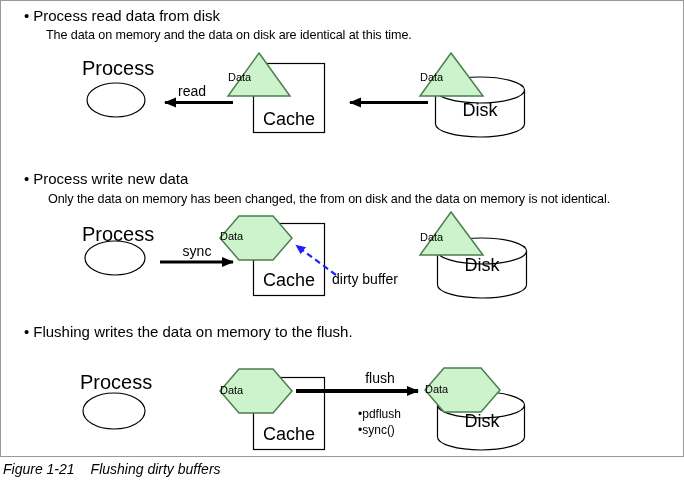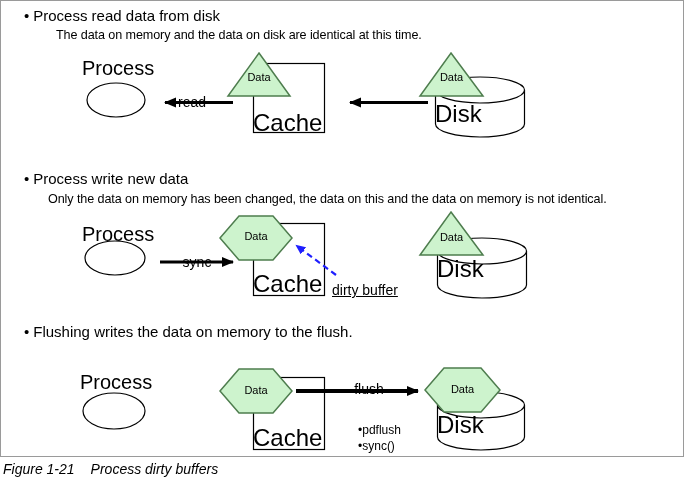--- a/index.html
+++ b/index.html
@@ -6,24 +6,24 @@
   #stage{
     position:relative;width:684px;height:487px;background:#fff;overflow:hidden;
     font-family:"Liberation Sans","DejaVu Sans",sans-serif;color:#000;
   }
   #frame{position:absolute;left:0;top:0;width:682px;height:455px;border:1px solid #9a9a9a;background:#fff;}
   svg.layer{position:absolute;left:0;top:0;}
   .abs{position:absolute;white-space:nowrap;}
   .heading{font-size:15px;display:flex;gap:4px;}
   .sub{font-size:12.6px;letter-spacing:-0.1px;}
   .process{font-size:20px;}
-  .biglabel{font-size:24px;}
-  .datalabel{font-size:11px;text-align:center;}
-  .arrowlabel{font-size:14px;text-align:center;margin-top:11px;}
-  .underl{text-decoration:underline;text-align:center;}
+  .biglabel{font-size:18px;text-align:center;}
+  .datalabel{font-size:11px;}
+  .arrowlabel{font-size:14px;text-align:center;}
+  .underl{text-align:center;}
   .mech{font-size:12px;line-height:16px;}
   #caption{position:absolute;left:3px;top:461px;font-size:14px;font-style:italic;}
   #caption .gap{display:inline-block;width:16px;}
 </style>
 </head>
 <body>
 
 <div id="stage">
   <div id="frame"></div>
 
@@ -61,52 +61,52 @@
     <line x1="296" y1="391" x2="418" y2="391" stroke="#000" stroke-width="4" marker-end="url(#ah)"></line>
     <path d="M437.5,405 L437.5,437 A43.5,13 0 0 0 524.5,437 L524.5,405" fill="#fff" stroke="#000" stroke-width="1.2"></path>
     <ellipse cx="481" cy="405" rx="43.5" ry="13" fill="#fff" stroke="#000" stroke-width="1.2"></ellipse>
     <polygon points="425,390 444,368 481,368 500,390 481,412 444,412" fill="#cdf3cd" stroke="#4e7d4e" stroke-width="1.5"></polygon>
   </svg>
 
   <div class="abs heading" style="left:24px;top:7px;">
     <span>•</span>
     <span>Process read data from disk</span>
   </div>
-  <div class="abs sub" style="left:56px;top:28px;">The data on memory and the data on disk are identical at this time.</div>
+  <div class="abs sub" style="left:46px;top:28px;">The data on memory and the data on disk are identical at this time.</div>
   <div class="abs process" style="left:82px;top:57px;">Process</div>
   <div class="abs arrowlabel" style="left:160px;top:83px;width:64px;">read</div>
   <div class="abs datalabel" style="left:228px;top:71px;width:62px;">Data</div>
   <div class="abs biglabel" style="left:253px;top:109px;width:72px;">Cache</div>
   <div class="abs datalabel" style="left:420px;top:71px;width:63px;">Data</div>
   <div class="abs biglabel" style="left:435px;top:100px;width:90px;">Disk</div>
 
   <div class="abs heading" style="left:24px;top:170px;">
     <span>•</span>
     <span>Process write new data</span>
   </div>
-  <div class="abs sub" style="left:48px;top:192px;">Only the data on memory has been changed, the data on this and the data on memory is not identical.</div>
+  <div class="abs sub" style="left:48px;top:192px;">Only the data on memory has been changed, the from on disk and the data on memory is not identical.</div>
   <div class="abs process" style="left:82px;top:223px;">Process</div>
   <div class="abs arrowlabel" style="left:158px;top:243px;width:78px;">sync</div>
   <div class="abs datalabel" style="left:220px;top:230px;width:72px;">Data</div>
   <div class="abs biglabel" style="left:253px;top:270px;width:72px;">Cache</div>
   <div class="abs arrowlabel underl" style="left:332px;top:271px;">dirty buffer</div>
   <div class="abs datalabel" style="left:420px;top:231px;width:63px;">Data</div>
   <div class="abs biglabel" style="left:437px;top:255px;width:90px;">Disk</div>
 
   <div class="abs heading" style="left:24px;top:323px;">
     <span>•</span>
     <span>Flushing writes the data on memory to the flush.</span>
   </div>
   <div class="abs process" style="left:80px;top:371px;">Process</div>
   <div class="abs datalabel" style="left:220px;top:384px;width:72px;">Data</div>
-  <div class="abs arrowlabel" style="left:337px;top:370px;width:64px;">flush</div>
-  <div class="abs mech" style="left:358px;top:422px;">
+  <div class="abs arrowlabel" style="left:348px;top:370px;width:64px;">flush</div>
+  <div class="abs mech" style="left:358px;top:406px;">
     <div><span>•</span><span>pdflush</span></div>
     <div><span>•</span><span>sync()</span></div>
   </div>
   <div class="abs biglabel" style="left:253px;top:424px;width:72px;">Cache</div>
   <div class="abs datalabel" style="left:425px;top:383px;width:75px;">Data</div>
   <div class="abs biglabel" style="left:437px;top:411px;width:90px;">Disk</div>
 
   <div id="caption">
-    <span>Figure 1-21</span><span class="gap"></span><span>Process dirty buffers</span>
+    <span>Figure 1-21</span><span class="gap"></span><span>Flushing dirty buffers</span>
   </div>
 </div>
 
 </body></html>

